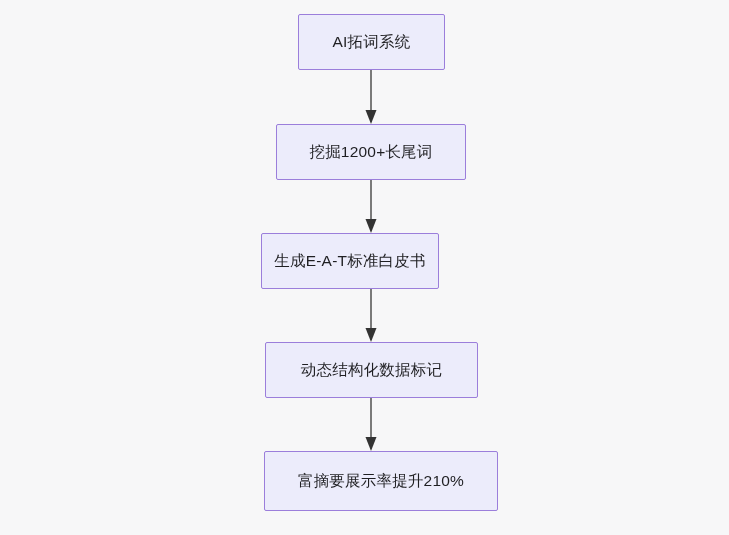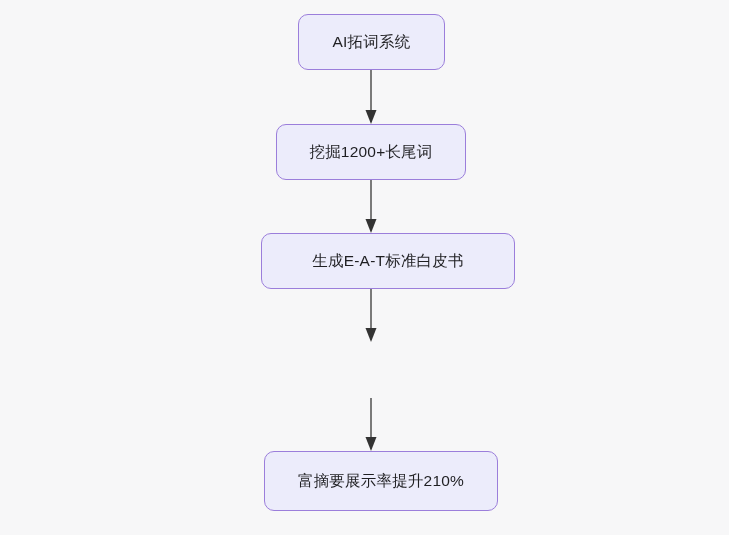--- a/index.html
+++ b/index.html
@@ -18,21 +18,21 @@
     position: relative;
     width: 729px;
     height: 535px;
     background: #f7f7f8;
   }
   .node {
     position: absolute;
     box-sizing: border-box;
     background: #ececfb;
     border: 1.4px solid #9b7edb;
-    border-radius: 10px;
+    border-radius: 2px;
     display: flex;
     align-items: center;
     justify-content: center;
     height: 56px;
   }
   .node-label {
     font-size: 15.5px;
     line-height: 1;
     color: #1f1f22;
     letter-spacing: 0.2px;
@@ -82,22 +82,25 @@
   </svg>
 
   <div class="node" id="node-n1" style="left: 298px; top: 14px; width: 147px; height: 56px;">
     <span class="node-label">AI拓词系统</span>
   </div>
 
   <div class="node" id="node-n2" style="left: 276px; top: 124px; width: 190px; height: 56px; justify-content: center;">
     <span class="node-label">挖掘1200+长尾词</span>
   </div>
 
-  <div class="node" id="node-n3" style="left: 261px; top: 233px; width: 254px; height: 56px;">
+  <div class="node" id="node-n3" style="left: 261px; top: 233px; width: 178px; height: 56px;">
     <span class="node-label">生成E-A-T标准白皮书</span>
   </div>
 
+  <div class="node" id="node-n4" style="left: 265px; top: 342px; width: 213px; height: 56px;">
+    <span class="node-label">动态结构化数据标记</span>
+  </div>
 
   <div class="node" id="node-n5" style="left: 264px; top: 451px; width: 234px; height: 60px;">
     <span class="node-label">富摘要展示率提升210%</span>
   </div>
 
 </div>
 
 </body></html>

